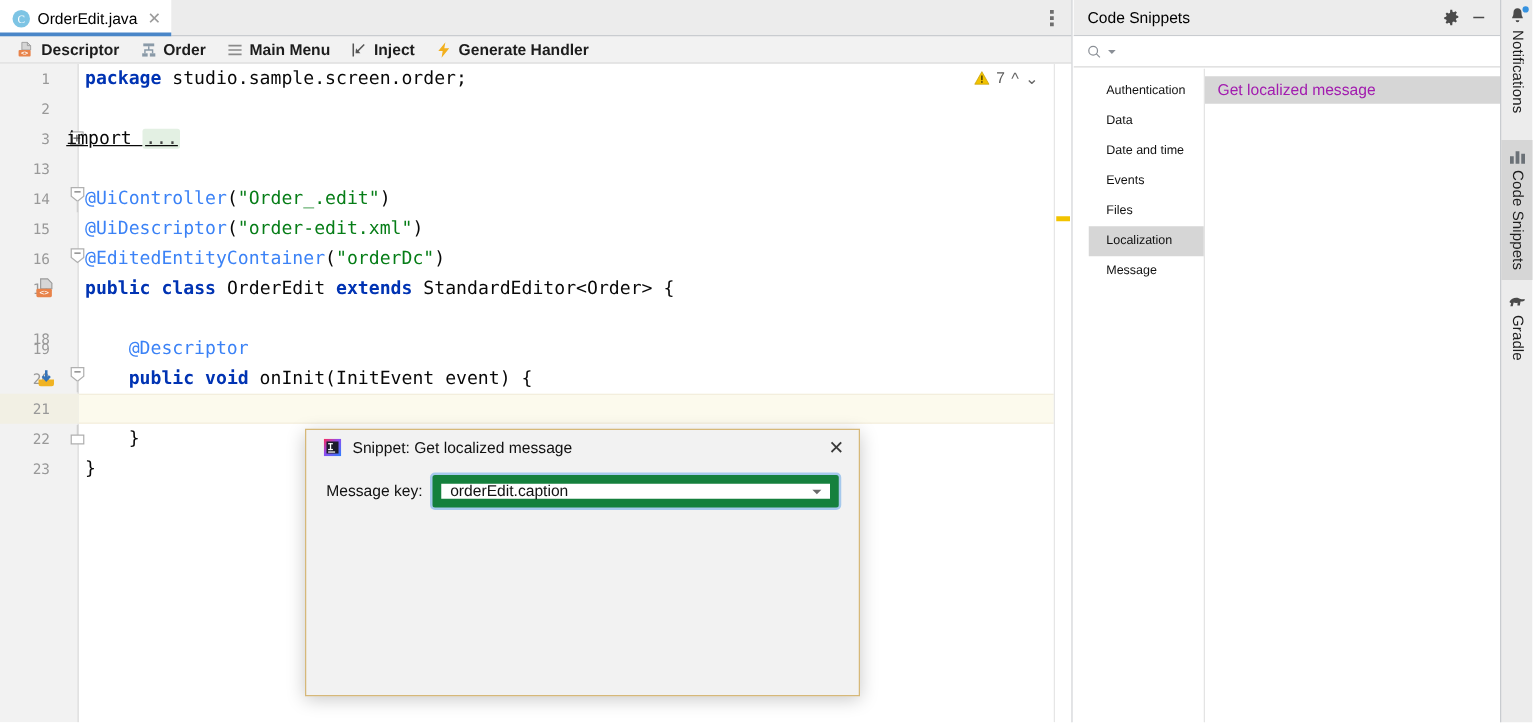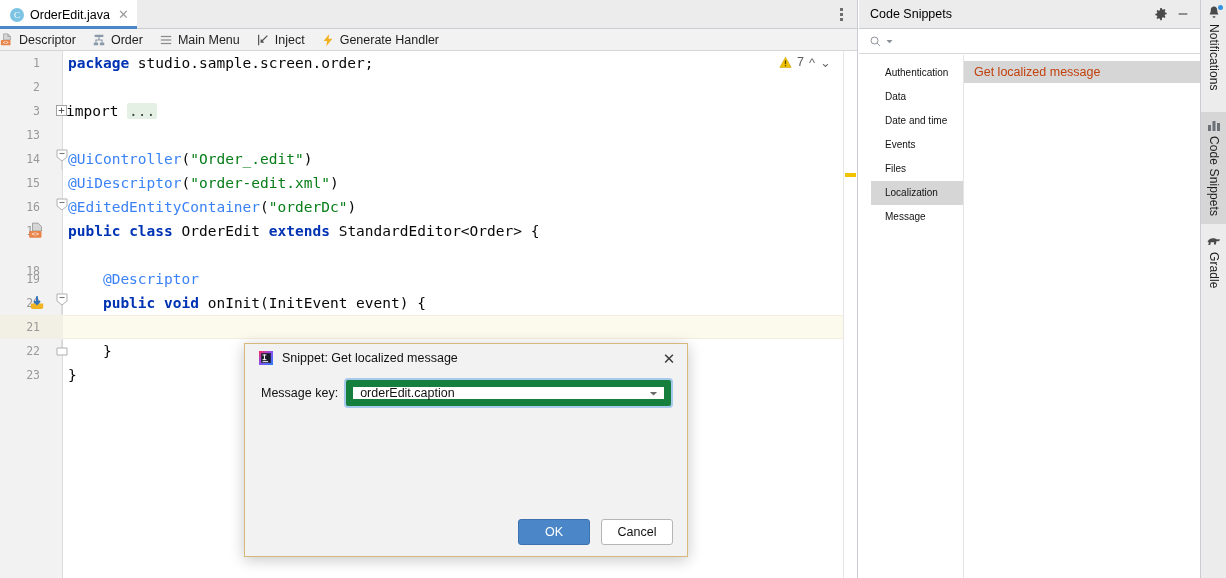--- a/index.html
+++ b/index.html
@@ -48,21 +48,21 @@
   .tab-kebab {
     position: absolute; right: 4px; top: 0; height: 29px; width: 24px;
     display: flex; flex-direction: column; align-items: center; justify-content: center; gap: 2px;
   }
   .tab-kebab span { display: block; width: 3px; height: 3px; background: #6e6e6e; }
 
   
   .nav-bar {
     height: 22px; background: #f2f2f2;
     border-bottom: 1px solid #d6d6d6;
-    display: flex; gap: 16px;
+    display: flex; padding-left: 14px; gap: 16px; font-weight: bold;
   }
   .nav-item { display: flex; align-items: center; gap: 5px; height: 22px; white-space: nowrap; }
   .nav-label { font-size: 12.5px; color: #1d1d1d; }
   .nav-ico { width: 14px; height: 14px; display: block; flex: 0 0 14px; }
 
   
   .editor-body { position: relative; height: 527px; background: #ffffff; overflow: hidden; }
   .gutter {
     position: absolute; left: 0; top: 0; width: 63px; height: 527px;
     background: #f2f2f2; border-right: 1px solid #dcdcdc;
@@ -136,21 +136,21 @@
     padding-top: 6px;
   }
   .cat-item {
     height: 24px; line-height: 24px; padding-left: 14px;
     font-size: 10px; color: #111; white-space: nowrap; margin-left: 12px;
   }
   .cat-item.sel { background: #d6d6d6; }
   .sp-snip-col { flex: 1; background: #ffffff; padding-top: 6px; }
   .snip-item {
     height: 22px; line-height: 22px; padding-left: 10px;
-    font-size: 12.5px; color: #c2410c; white-space: nowrap;
+    font-size: 12.5px; color: #a21caf; white-space: nowrap;
   }
   .snip-item.sel { background: #d6d6d6; }
 
   
   #right-rail {
     position: absolute; left: 1200px; top: 0; width: 26px; height: 578px;
     background: #ececec; border-left: 1px solid #c9ccd0;
   }
   .rail-tab {
     position: absolute; left: 0; width: 26px;
@@ -289,21 +289,21 @@
             <div class="lnum">2</div>
             <div class="codeline" style="left: 63px;"></div>
           </div>
           <div class="row" style="top: 48px;">
             <div class="lnum">3</div>
             <div class="fold"><svg width="11" height="11" viewBox="0 0 12 12" style="margin-top:6px">
                 <rect x="0.5" y="0.5" width="11" height="11" fill="#fff" stroke="#9a9a9a"></rect>
                 <line x1="3" y1="6" x2="9" y2="6" stroke="#555" stroke-width="1.1"></line>
                 <line x1="6" y1="3" x2="6" y2="9" stroke="#555" stroke-width="1.1"></line>
               </svg></div>
-            <div class="codeline" style="left: 61px;"><span class="plain">import </span><span class="folded">...</span></div>
+            <div class="codeline" style="left: 48px; text-decoration: underline;"><span class="plain">import </span><span class="folded">...</span></div>
           </div>
           <div class="row" style="top: 72px;">
             <div class="lnum">13</div>
             <div class="codeline" style="left: 63px;"></div>
           </div>
           <div class="row" style="top: 96px;">
             <div class="lnum">14</div>
             <div class="fold"><svg width="12" height="22" viewBox="0 0 12 22" style="margin-top:1px">
                 <path d="M1 2h10v7l-5 4-5-4z" fill="#fff" stroke="#b0b0b0"></path>
                 <line x1="3.5" y1="5.5" x2="8.5" y2="5.5" stroke="#777" stroke-width="1.1"></line>
@@ -487,19 +487,15 @@
       <div class="combo">
         <span class="combo-value">orderEdit.caption</span>
         <span class="combo-arrow">
           <svg width="9" height="9" viewBox="0 0 10 10">
               <path d="M1 3.2L5 7.2 9 3.2z" fill="#6a6a6a"></path>
             </svg>
         </span>
       </div>
     </div>
 
-    <div class="dlg-buttons">
-      <div class="btn btn-primary">OK</div>
-      <div class="btn btn-default">Cancel</div>
-    </div>
   </div>
 
 </div>
 
 </body></html>

